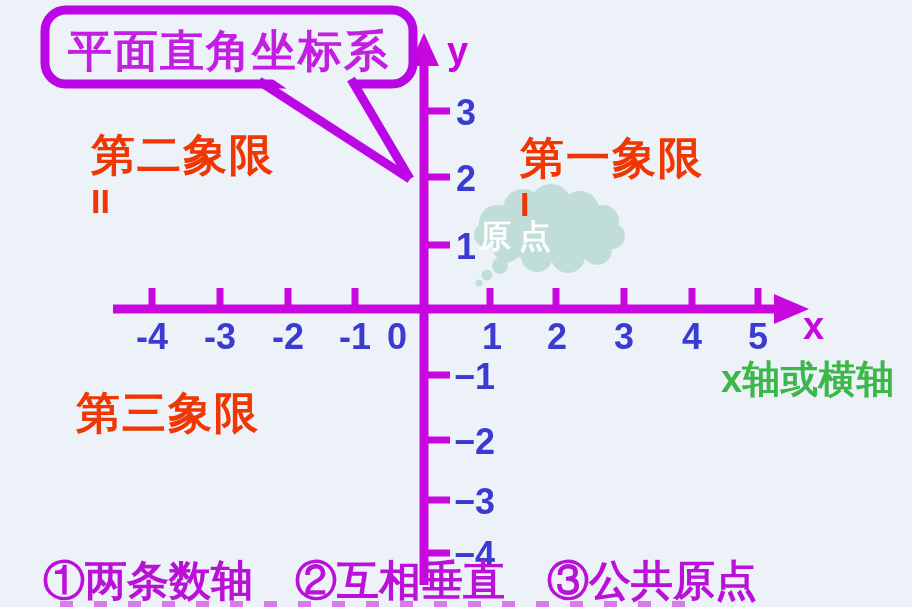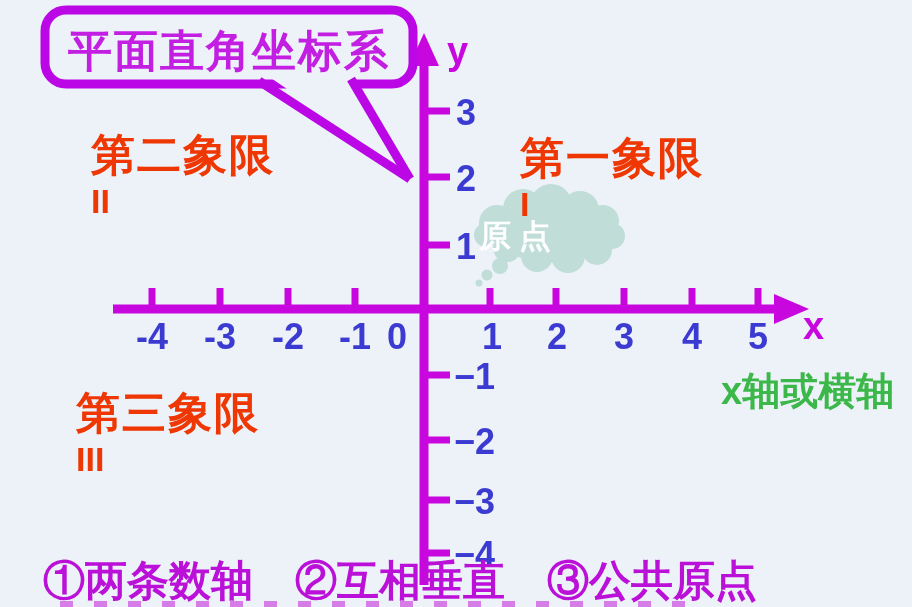--- a/index.html
+++ b/index.html
@@ -91,36 +91,35 @@
       <circle cx="486" cy="235" r="12"></circle>
       <ellipse cx="549" cy="232" rx="60" ry="29"></ellipse>
       <circle cx="500" cy="266" r="8"></circle>
       <circle cx="487" cy="275" r="5.5"></circle>
       <circle cx="479" cy="283" r="3.5"></circle>
     </g>
   </svg>
 
   <div class="abs callout-text" style="left:45px;top:22px;">平面直角坐标系</div>
 
-  <div class="abs green-label" style="left:721px;top:366px;text-align:right;">x轴或横轴</div>
+  <div class="abs green-label" style="left:721px;top:354px;text-align:right;">x轴或横轴</div>
 
   <div class="abs axis-letter" style="left:447px;top:30px;">y</div>
   <div class="abs axis-letter" style="left:803px;top:305px;">x</div>
 
   <div class="abs quadrant" style="left:520px;top:135px;">
     <div class="qname">第一象限</div>
     <div class="qnum">I</div>
   </div>
   <div class="abs quadrant" style="left:91px;top:132px;">
     <div class="qname">第二象限</div>
     <div class="qnum">II</div>
   </div>
   <div class="abs quadrant" style="left:76px;top:390px;">
     <div class="qname">第三象限</div>
-    <div class="qnum">III</div>
   </div>
   <div class="abs quadrant" style="left:520px;top:398px;">
   </div>
 
   <div class="abs bubble-text" style="left:479px;top:215px;">原点</div>
 
   <span class="abs tick xt" style="left:152px;top:316px;">-4</span>
   <span class="abs tick xt" style="left:220px;top:316px;">-3</span>
   <span class="abs tick xt" style="left:288px;top:316px;">-2</span>
   <span class="abs tick xt" style="left:355px;top:316px;">-1</span>

